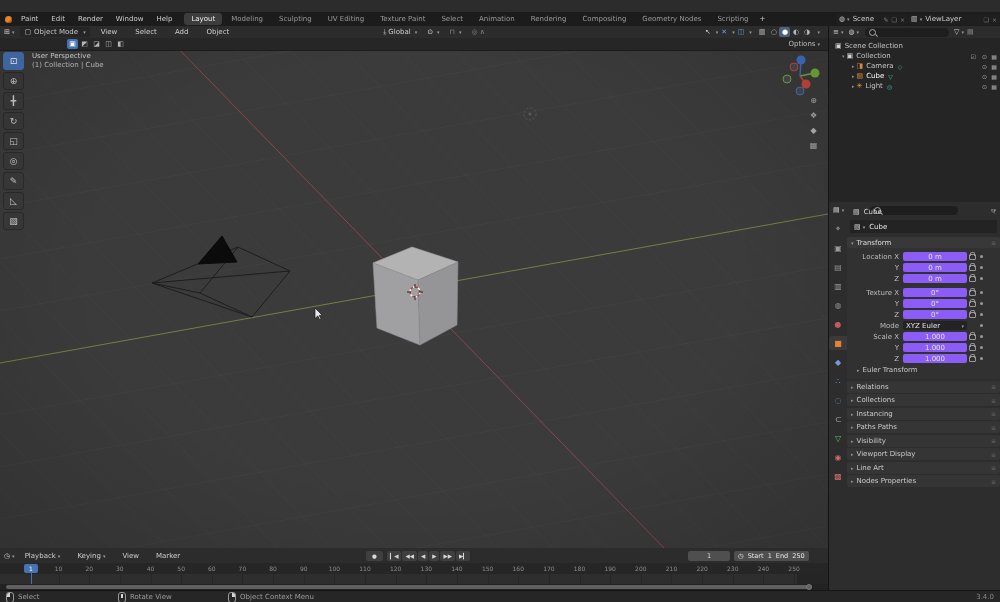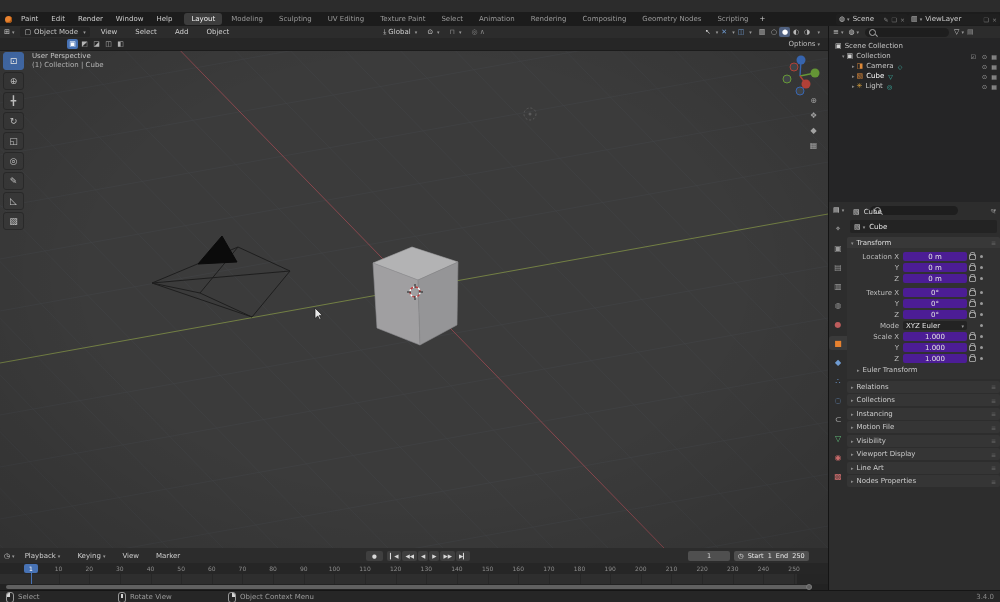--- a/index.html
+++ b/index.html
@@ -59,21 +59,21 @@
   #properties{left:829px;top:202px;width:171px;height:388px;background:#2d2d2d;}
   #ptabs{position:absolute;left:0;top:20px;width:18px;display:flex;flex-direction:column;gap:5px;align-items:center;}
   .ptab{width:18px;height:14px;display:flex;align-items:center;justify-content:center;font-size:8px;border-radius:3px 0 0 3px;}
   .ptab.active{background:#3a3a3a;}
   #pcontent{position:absolute;left:18px;top:0;width:153px;height:388px;}
   .phead{background:#383838;border-radius:2px 2px 0 0;height:11px;display:flex;align-items:center;padding:0 4px;color:#dedede;}
   .grip{margin-left:auto;color:#6a6a6a;font-size:6px;}
   .pbody{background:#313131;padding:3px 0 4px 0;}
   .trow{display:flex;align-items:center;height:11px;padding-right:0;}
   .tlabel{width:52px;text-align:right;margin-right:4px;color:#bdbdbd;white-space:nowrap;}
-  .tfield{width:64px;height:9px;background:#4c1d95;border-radius:2px;color:#e3e3e3;
+  .tfield{width:64px;height:9px;background:#8b5cf6;border-radius:2px;color:#e3e3e3;
           display:flex;align-items:center;justify-content:center;}
   .tfield.dd{background:#232323;justify-content:space-between;padding:0 3px;width:58px;}
   .lockwrap{width:10px;display:flex;justify-content:center;}
   .lock{width:5px;height:4px;border:1px solid #999;border-radius:1px;position:relative;display:inline-block;}
   .lock::before{content:'';position:absolute;top:-3px;left:0px;width:3px;height:3px;
         border:1px solid #999;border-bottom:none;border-radius:2px 2px 0 0;}
   .dotwrap{width:8px;display:flex;justify-content:center;}
   .dot{width:3px;height:3px;border-radius:50%;background:#9a9a9a;display:inline-block;}
   .ppanel{background:#353535;border-radius:2px;height:12px;display:flex;align-items:center;
           padding:0 4px;margin-top:1.5px;color:#cccccc;}
@@ -622,21 +622,21 @@
             <span>Collections</span>
             <span class="grip">≡</span>
         </div>
           <div class="ppanel">
           <span class="pcaret">▸</span>
             <span>Instancing</span>
             <span class="grip">≡</span>
         </div>
           <div class="ppanel">
           <span class="pcaret">▸</span>
-            <span>Motion File</span>
+            <span>Paths Paths</span>
             <span class="grip">≡</span>
         </div>
           <div class="ppanel">
           <span class="pcaret">▸</span>
             <span>Visibility</span>
             <span class="grip">≡</span>
         </div>
           <div class="ppanel">
           <span class="pcaret">▸</span>
             <span>Viewport Display</span>

